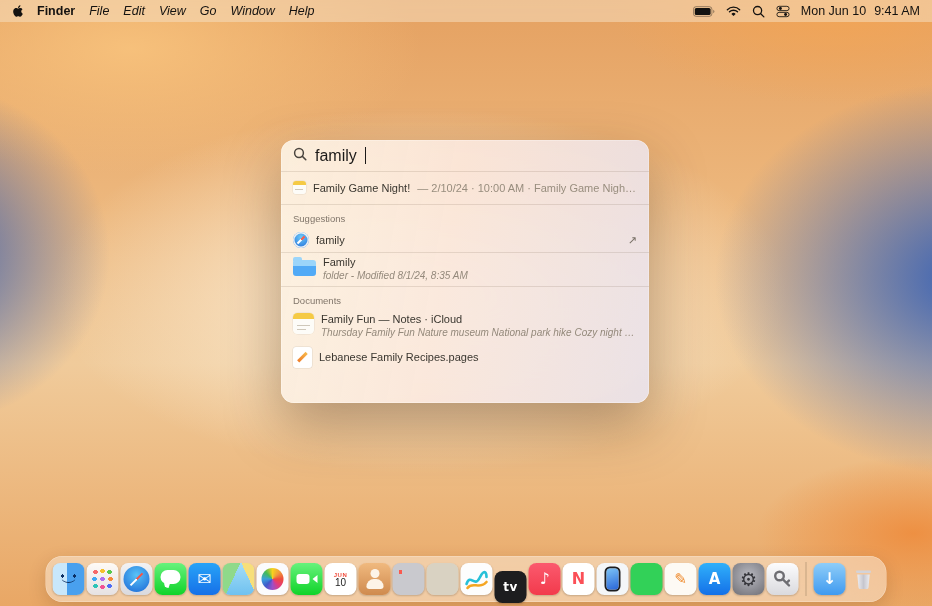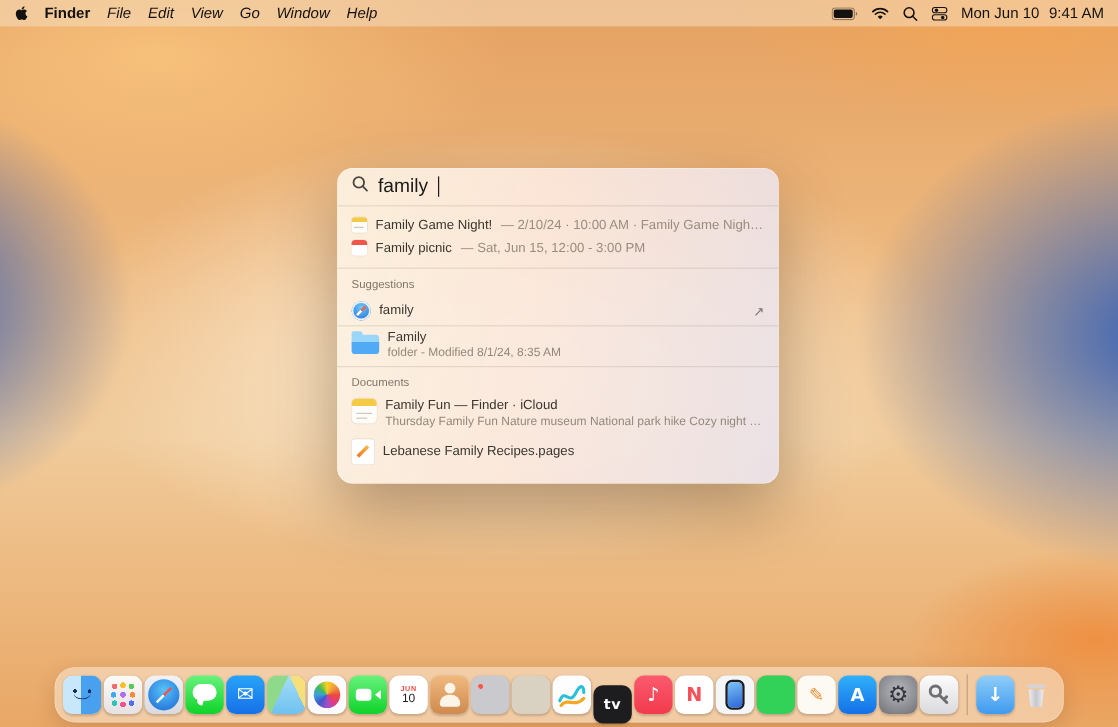--- a/index.html
+++ b/index.html
@@ -51,21 +51,21 @@
   .sp-title{ font-size:11px; color:#3a362f; flex:0 0 auto; }
   .sp-meta{ font-size:11px; color:#988d7e; overflow:hidden; text-overflow:ellipsis; white-space:nowrap; }
   .sp-header{ padding:8px 12px 4px; font-size:9.5px; color:#80756a; display:flex; align-items:center; }
   .sp-showmore{ margin-left:auto; display:flex; align-items:center; gap:3px; color:#7d7366; }
   .sp-showmore .plus{ font-family:"DejaVu Sans",sans-serif; font-size:10px; }
   .sp-row-sugg{ height:24px; }
   .sp-arrow{ margin-left:auto; font-family:"DejaVu Sans",sans-serif; font-size:11px; color:#7a7268; }
   .sp-row-2l{ padding-top:3px; padding-bottom:5px; align-items:flex-start; }
   .sp-texts{ display:flex; flex-direction:column; gap:2px; min-width:0; }
   .sp-texts .sp-title{ line-height:1.1; }
-  .sp-sub{ font-size:10px; color:#94897b; white-space:nowrap; overflow:hidden; text-overflow:ellipsis; }
+  .sp-sub{ font-size:10px; color:#94897b; white-space:nowrap; overflow:hidden; text-overflow:ellipsis;font-style:italic; }
   .sp-row-doc2{ height:28px;align-items:center; }
 
   
   .sico{ width:13px; height:13px; border-radius:3px; flex:0 0 auto; background-repeat:no-repeat; }
   .sico-note{ background:
       linear-gradient(#cfc8ba,#cfc8ba) 2px 8px/8px 1px no-repeat,
       linear-gradient(180deg,#f5ca45 0 4px,#fdfcf8 4px); box-shadow:0 0 0 .5px rgba(0,0,0,.08); }
   .sico-cal{ background:linear-gradient(180deg,#f2564a 0 4px,#ffffff 4px); box-shadow:0 0 0 .5px rgba(0,0,0,.08); }
   .safico{ width:16px; height:16px; border-radius:50%; flex:0 0 auto; position:relative;
       background:radial-gradient(circle at 50% 32%,#6cc9f8,#1a64d6); box-shadow:inset 0 0 0 1.5px #eceff2; }
@@ -252,25 +252,20 @@
       <span class="sp-caret"></span>
     </div>
     <div class="sp-divider"></div>
 
     <div class="sp-toprows">
       <div class="sp-row sp-row-compact">
         <span class="sico sico-note"></span>
         <span class="sp-title">Family Game Night!</span>
         <span class="sp-meta">—  2/10/24 · 10:00 AM · Family Game Night! Check with Jay about…</span>
       </div>
-      <div class="sp-row sp-row-compact">
-        <span class="sico sico-cal"></span>
-        <span class="sp-title">Family picnic</span>
-        <span class="sp-meta">—  Sat, Jun 15, 12:00 - 3:00 PM</span>
-      </div>
     </div>
     <div class="sp-divider"></div>
 
     <div>
       <div class="sp-header">
         <span>Suggestions</span>
       </div>
       <div class="sp-row sp-row-sugg">
         <span class="safico"></span>
         <span class="sp-title">family</span>
@@ -290,21 +285,21 @@
     </div>
     <div class="sp-divider"></div>
 
     <div>
       <div class="sp-header">
         <span>Documents</span>
       </div>
       <div class="sp-row sp-row-2l">
         <span class="dico-note"></span>
         <span class="sp-texts">
-          <span class="sp-title">Family Fun — Finder · iCloud</span>
+          <span class="sp-title">Family Fun — Notes · iCloud</span>
           <span class="sp-sub">Thursday Family Fun Nature museum National park hike Cozy night at home</span>
         </span>
       </div>
       <div class="sp-row sp-row-doc2">
         <span class="dico-pages"></span>
         <span class="sp-title">Lebanese Family Recipes.pages</span>
       </div>
     </div>
   </div>
 

